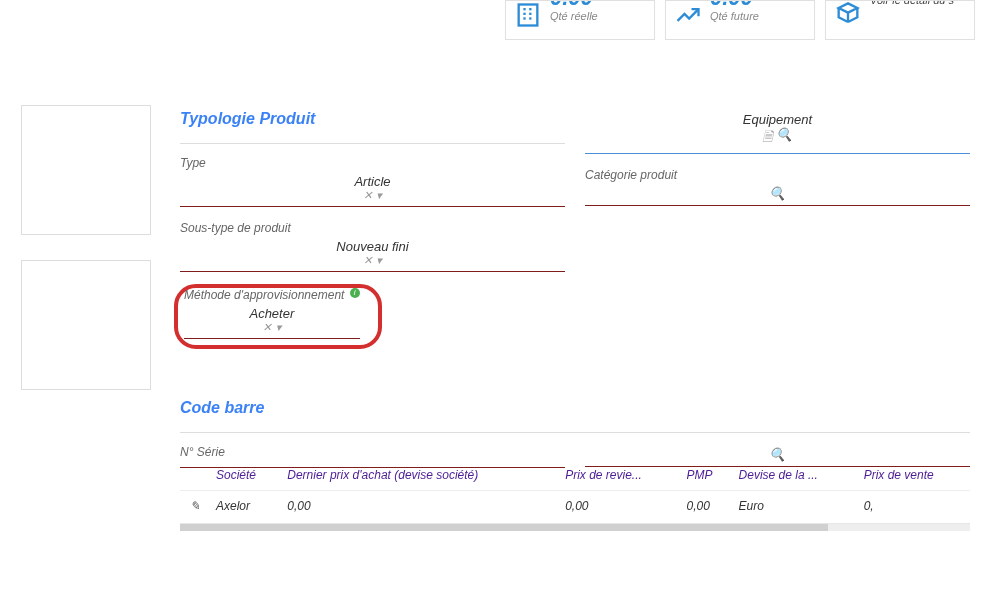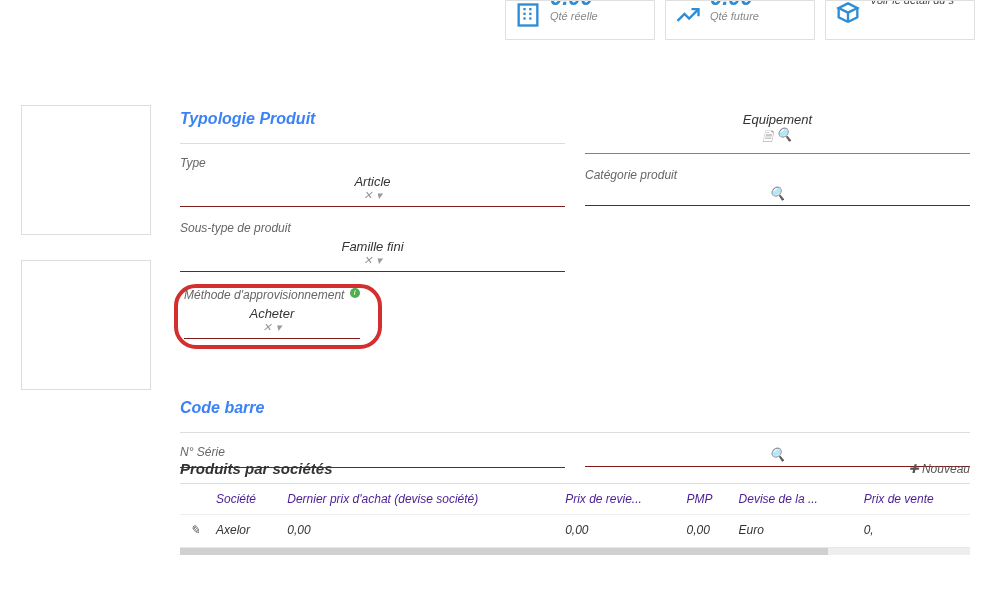--- a/index.html
+++ b/index.html
@@ -125,21 +125,21 @@
             <span class="fld-ctrls">
               <span>✕</span>
               <span>▾</span>
             </span>
           </div>
         </div>
 
         <div class="field">
           <span class="fld-label">Sous-type de produit</span>
           <div class="fld-input">
-            <span class="fld-val">Famille fini</span>
+            <span class="fld-val">Nouveau fini</span>
             <span class="fld-ctrls">
               <span>✕</span>
               <span>▾</span>
             </span>
           </div>
         </div>
 
         <div class="highlight-field">
           <div class="field" style="margin-bottom:0;">
             <span class="fld-label">
@@ -203,27 +203,20 @@
                 <span style="font-size:13px;">🔍</span>
               </span>
             </div>
           </div>
         </div>
       </div>
     </div>
   </div>
 
   <div class="section-tbl">
-    <div class="tbl-head">
-      <h3>Produits par sociétés</h3>
-      <span class="nouveau">
-        <span>✚</span>
-        <span>Nouveau</span>
-      </span>
-    </div>
     <table>
       <thead>
         <tr>
           <th class="row-icon"></th>
           <th>Société</th>
           <th class="r">Dernier prix d'achat (devise société)</th>
           <th class="r">Prix de revie...</th>
           <th class="r">PMP</th>
           <th>Devise de la ...</th>
           <th class="r">Prix de vente</th>

